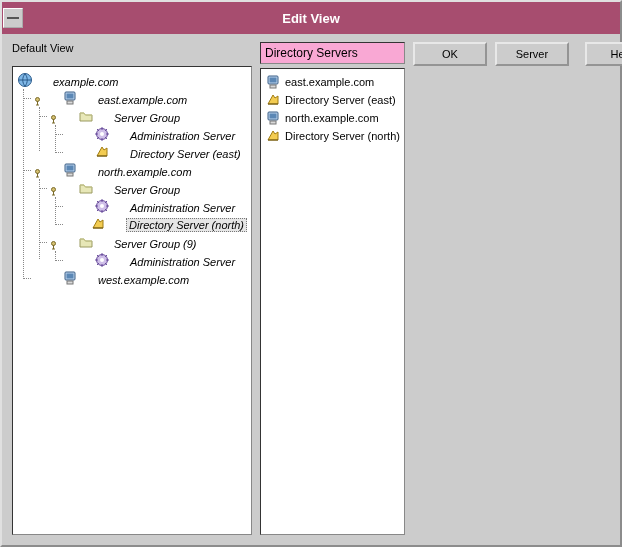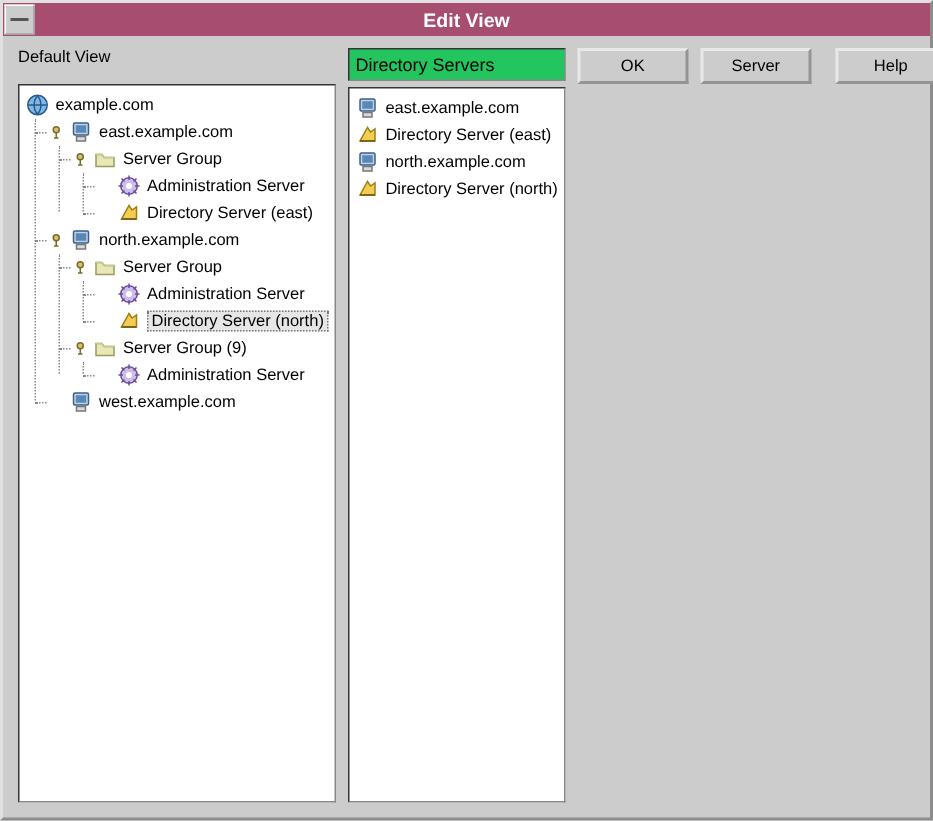--- a/index.html
+++ b/index.html
@@ -13,21 +13,21 @@
   .window {
     width: 622px;
     height: 547px;
     background: #cccccc;
     border: 2px outset #e0e0e0;
     display: flex;
     flex-direction: column;
   }
   .titlebar {
     background: #a74d6f;
-    height: 22px;
+    height: 32px;
     display: flex;
     align-items: center;
     position: relative;
     color: #fff;
     font-size: 13px;
     font-weight: bold;
   }
   .titlebar .sysmenu {
     width: 20px; height: 20px;
     margin-left: 1px;
@@ -58,21 +58,21 @@
 
   .panel {
     flex: 1;
     background: #ffffff;
     border: 1px inset #888;
     padding: 4px 2px;
     overflow: auto;
   }
   .list-input {
     height: 22px;
-    background:#22c55e;
+    background:#f9a8d4;
     border: 1px inset #888;
     padding: 2px 4px;
     margin-bottom: 4px;
     font-size: 12px;
     display:flex; align-items:center;
   }
 
   .btn {
     height: 24px;
     min-width: 74px;
@@ -94,23 +94,24 @@
   .btn .arrow-left::before {
     content: ""; display:inline-block; margin-right:6px;
     border-right: 5px solid #8a8a8a; border-top:4px solid transparent; border-bottom:4px solid transparent;
   }
 
   
   ul.tree, ul.tree ul { list-style:none; margin:0; padding:0; }
   ul.tree ul { margin-left: 16px; position: relative; }
   li.node { position: relative; }
   li.node > .row {
-    display: flex; align-items: center; gap: 4px;
+    display: flex; align-items: flex-end; gap: 20px;
     padding: 1px 2px;
     white-space: nowrap;
+    font-style: italic;
   }
   li.node > ul::before {
     content:""; position:absolute; top:0; bottom:10px; left:-8px;
     border-left: 1px dotted #888;
   }
   li.node > ul > li.node::before {
     content:""; position:absolute; top:9px; left:-8px; width:8px;
     border-top: 1px dotted #888;
   }
   .toggle {

